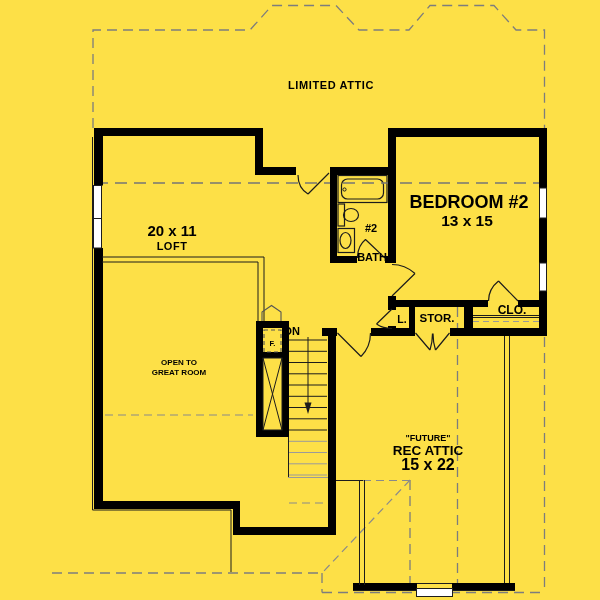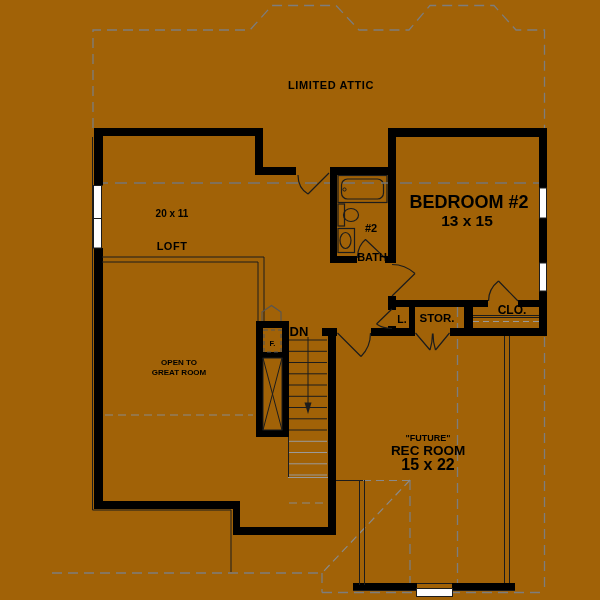--- a/index.html
+++ b/index.html
@@ -1,16 +1,16 @@
 <!DOCTYPE html>
 <html><head>
 <meta charset="utf-8">
 <style>
   html,body{margin:0;padding:0;background:#fff;}
-  .stage{position:relative;width:600px;height:600px;background:#a16207;overflow:hidden;
+  .stage{position:relative;width:600px;height:600px;background:#fde047;overflow:hidden;
          font-family:"Liberation Sans", sans-serif;}
   .stage svg{position:absolute;left:0;top:0;}
   .lbl{position:absolute;transform:translate(-50%,-50%);color:#000;font-weight:bold;
        white-space:nowrap;text-align:center;line-height:1;}
   .tl{stroke:#1c1c1c;stroke-width:1.2;fill:none;}
   .t1{stroke:#1c1c1c;stroke-width:1;fill:none;}
   .tg{stroke:#9a9a9a;stroke-width:1;fill:none;}
   .d1{stroke:#7d7d7d;stroke-width:1.3;fill:none;stroke-dasharray:10 6;}
   .d2{stroke:#767676;stroke-width:1.5;fill:none;stroke-dasharray:12 7;}
   .d3{stroke:#8a8a8a;stroke-width:1.2;fill:none;stroke-dasharray:8 5;}
@@ -144,34 +144,34 @@
 
   <g>
     <path class="t1" d="M417,583.5 H452"></path>
     <rect x="416.5" y="588.5" width="36" height="8" fill="#fff" stroke="#1c1c1c" stroke-width="1"></rect>
   </g>
 </svg>
 
   <div class="lbl" style="left:331px;top:85px;font-size:11px;letter-spacing:0.6px;">LIMITED ATTIC</div>
 
   <div class="lbl" style="left:172px;top:214px;font-size:11px;letter-spacing:0.5px;margin-top:32px;">LOFT</div>
-  <div class="lbl" style="left:172px;top:214px;font-size:10px;text-align:right;">20 x 11</div>
+  <div class="lbl" style="left:172px;top:230px;font-size:15px;text-align:right;">20 x 11</div>
 
   <div class="lbl" style="left:469px;top:202px;font-size:18px;">BEDROOM #2</div>
   <div class="lbl" style="left:467px;top:221px;font-size:15.5px;">13 x 15</div>
 
   <div class="lbl" style="left:372px;top:217px;font-size:11px;margin-top:40px;">BATH</div>
   <div class="lbl" style="left:371px;top:228px;font-size:11px;">#2</div>
 
   <div class="lbl" style="left:179px;top:362.5px;font-size:8px;text-align:center;">OPEN TO</div>
   <div class="lbl" style="left:179px;top:372.5px;font-size:8px;">GREAT ROOM</div>
 
   <div class="lbl" style="left:428px;top:438px;font-size:9px;">"FUTURE"</div>
-  <div class="lbl" style="left:428px;top:450.5px;font-size:13.5px;">REC ROOM</div>
+  <div class="lbl" style="left:428px;top:450.5px;font-size:13.5px;">REC ATTIC</div>
   <div class="lbl" style="left:428px;top:464.5px;font-size:16px;">15 x 22</div>
 
-  <div class="lbl" style="left:299px;top:331px;font-size:13px;">DN</div>
+  <div class="lbl" style="left:292px;top:331px;font-size:11px;">DN</div>
   <div class="lbl" style="left:272.5px;top:344px;font-size:7.5px;">F.</div>
   <div class="lbl" style="left:402px;top:319px;font-size:10.5px;">L.</div>
   <div class="lbl" style="left:437px;top:318.5px;font-size:11.5px;">STOR.</div>
   <div class="lbl" style="left:504px;top:310px;font-size:12px;margin-left:8px;">CLO.</div>
 
 </div>
 
 </body></html>

